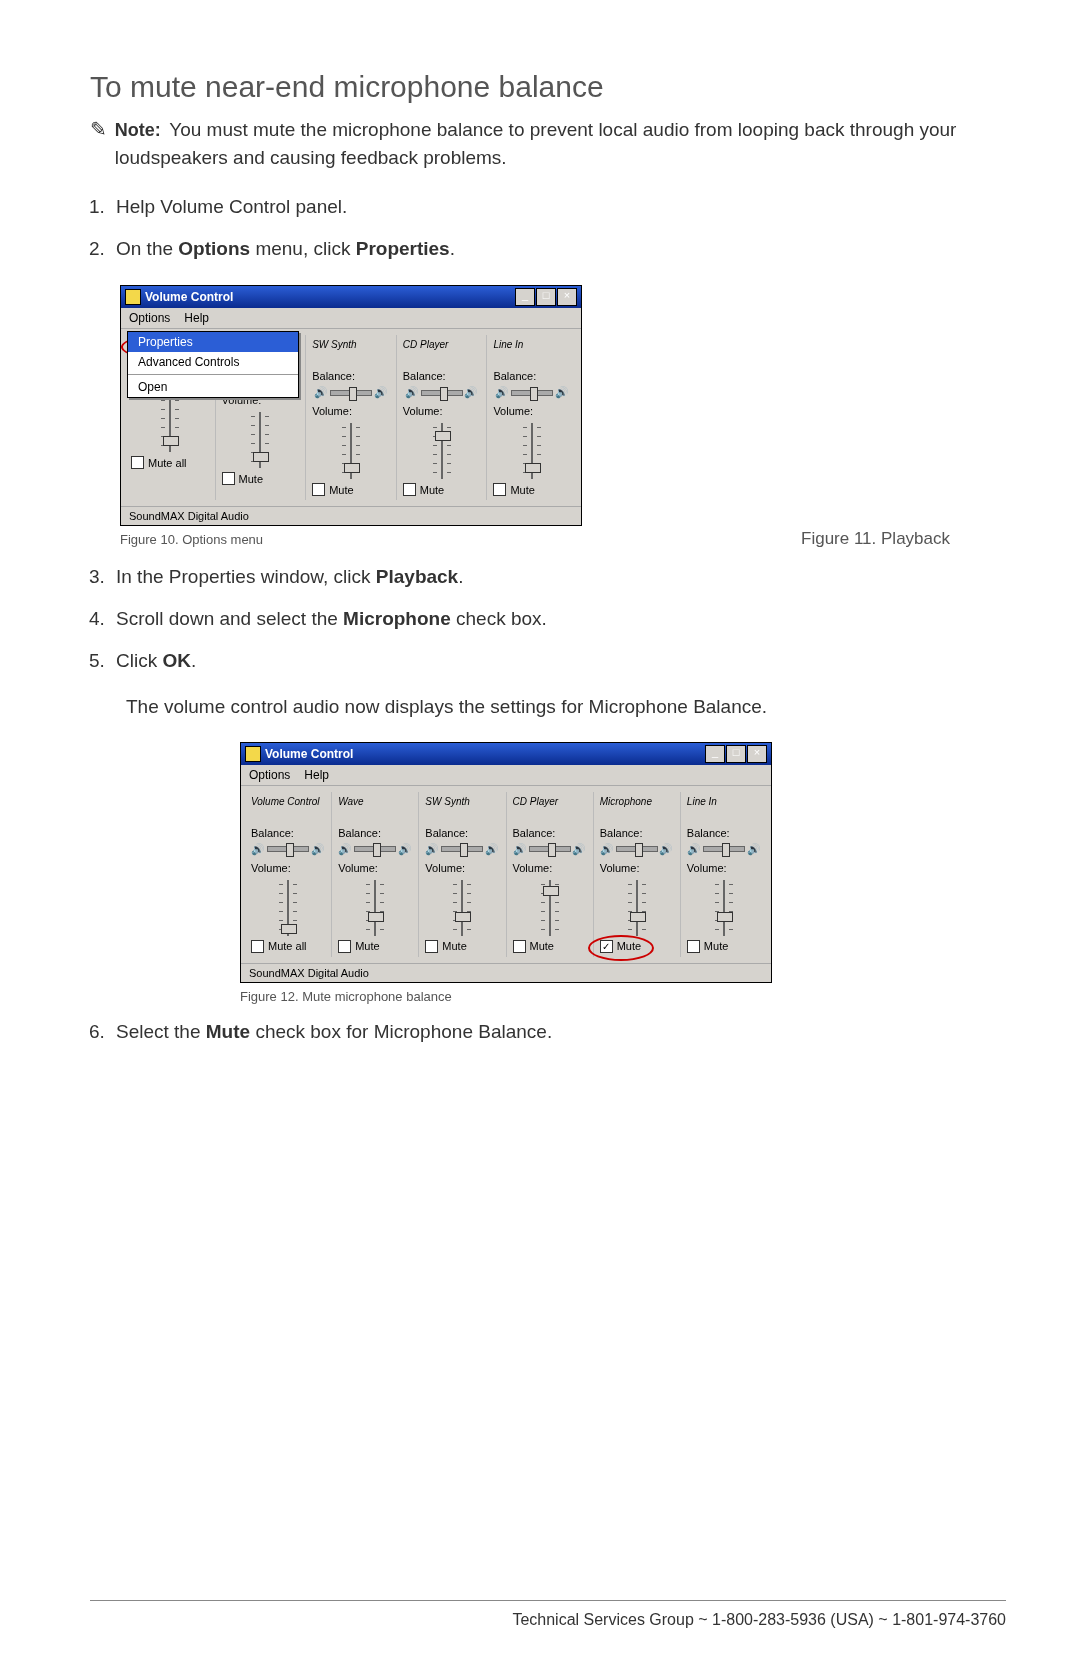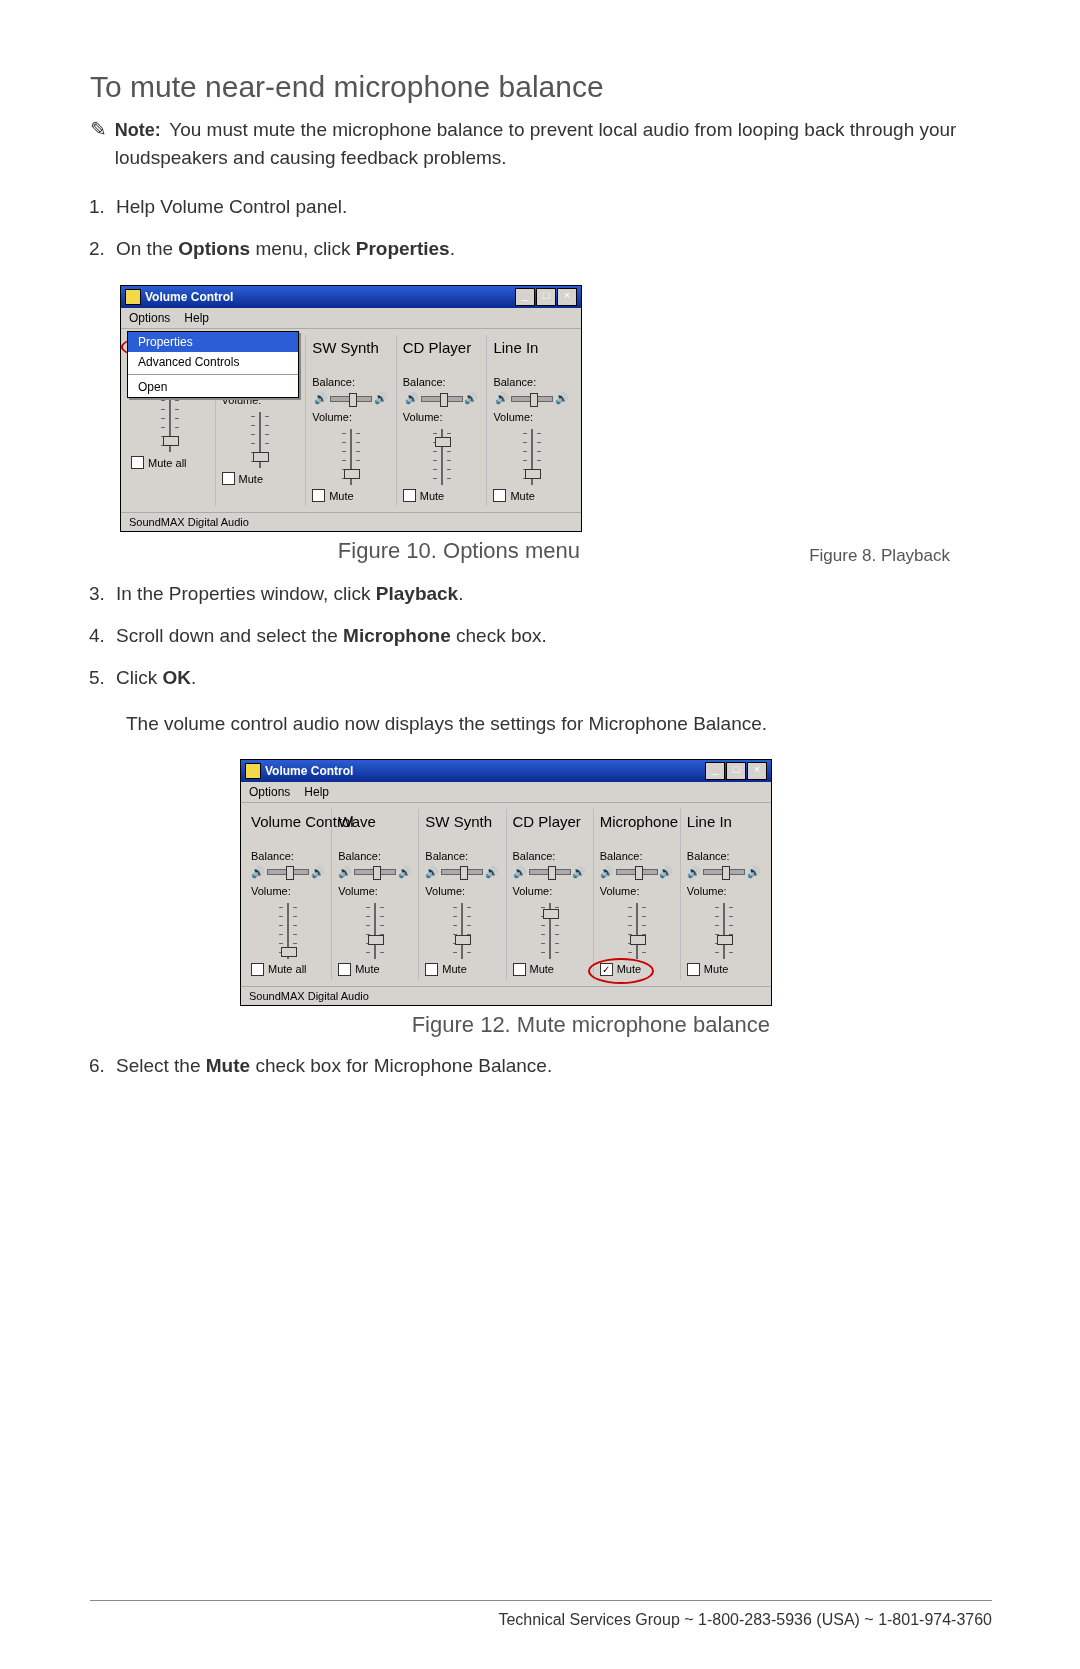--- a/index.html
+++ b/index.html
@@ -11,43 +11,43 @@
   .running-head .page-num{background:#7a7a7a;color:#fff;padding:4px 14px;font-size:18px;font-weight:600;}
   h2.section{font-weight:400;font-size:30px;color:#555;margin:30px 0 12px 0;}
   .note-row{display:flex;margin:8px 0 18px 0;}
   .note-icon{font-size:20px;margin-right:8px;flex:0 0 auto;line-height:1.3;}
   .note-label{font-weight:700;margin-right:4px;font-size:18px;}
   .note-text{font-size:19px;line-height:1.45;}
   ol.steps{font-size:19px;line-height:1.9;margin:0;padding-left:20px;}
   ol.steps li{padding-left:6px;margin-bottom:6px;}
   .bold-inline{font-weight:700;}
   .figure-block{margin:18px 0 10px 30px;}
-  .fig-caption{font-size:22px;color:#555;text-align:right;margin-top:6px;}
+  .fig-caption{font-size:13px;color:#555;text-align:left;margin-top:6px;}
   .fig-caption-right{font-size:17px;color:#555;text-align:right;margin-top:-18px;margin-right:40px;}
   .para{font-size:19px;line-height:1.6;margin:12px 0 20px 36px;}
-  .footer{position:absolute;bottom:40px;left:90px;right:88px;border-top:1px solid #888;padding-top:10px;text-align:right;font-size:16px;color:#333;}
+  .footer{position:absolute;bottom:40px;left:90px;right:74px;border-top:1px solid #888;padding-top:10px;text-align:right;font-size:16px;color:#333;}
 
   
   .win{border:1px solid #000;background:#d6d3ce;font-family:Tahoma,Arial,sans-serif;font-size:12px;color:#000;}
   .titlebar{background:linear-gradient(#2b5ed6,#0a2b8f);color:#fff;display:flex;align-items:center;height:22px;padding:0 4px;}
   .titlebar .t-icon{width:14px;height:14px;background:#f3d84a;border:1px solid #000;margin-right:4px;}
   .titlebar .t-text{flex:1;font-weight:700;font-size:12px;}
   .t-btns{display:flex;gap:1px;}
   .t-btn{width:18px;height:16px;background:#d6d3ce;border:1px solid #000;font-size:11px;line-height:12px;text-align:center;}
   .menubar{display:flex;gap:14px;padding:3px 8px;border-bottom:1px solid #aaa;}
   .menubar span{font-size:12px;}
   .menu-open{position:absolute;top:45px;left:6px;background:#fff;border:1px solid #000;box-shadow:2px 2px 0 #888;font-size:12px;width:170px;z-index:2;}
   .menu-open .mi{padding:3px 10px;}
   .menu-open .mi.hi{background:#2b5ed6;color:#fff;}
   .menu-open hr{border:none;border-top:1px solid #999;margin:2px 0;}
   .ellipse-red{position:absolute;border:2px solid #c00;border-radius:50%;pointer-events:none;}
   .mixer-body{display:flex;padding:6px 4px;}
   .chan{flex:1;border-right:1px solid #bbb;padding:4px 6px;min-width:0;text-align:left;}
   .chan:last-child{border-right:none;}
-  .chan .c-title{font-size:15px;white-space:nowrap;}
+  .chan .c-title{font-size:10px;white-space:nowrap;font-style:italic;}
   .chan .c-sub{font-size:11px;margin-top:20px;}
   .bal{display:flex;align-items:center;gap:2px;margin:4px 0 2px;font-size:11px;justify-content:center;}
   .bal .spk{font-size:11px;color:#555;}
   .bal-track{width:40px;height:4px;background:#aaa;border:1px solid #666;position:relative;}
   .bal-thumb{position:absolute;top:-4px;left:18px;width:6px;height:12px;background:#d6d3ce;border:1px solid #333;}
   .vol-label{font-size:11px;margin-top:6px;}
   .vol-slider{width:26px;height:56px;margin:6px auto 4px;position:relative;}
   .vol-track{position:absolute;left:12px;top:0;width:2px;height:56px;background:#666;}
   .vol-tick{position:absolute;width:4px;height:1px;background:#666;}
   .vol-thumb{position:absolute;left:6px;width:14px;height:8px;background:#d6d3ce;border:1px solid #333;}
@@ -263,21 +263,21 @@
     <div class="mute">
       <span class="cb"></span>
       <span>Mute</span>
     </div>
 
   </div>
         </div>
       <div class="statusbar">SoundMAX Digital Audio</div>
     </div>
     <div class="fig-caption" style="width:460px;">Figure 10. Options menu</div>
-    <div class="fig-caption-right">Figure 8. Playback</div>
+    <div class="fig-caption-right">Figure 11. Playback</div>
   </div>
 
   <ol class="steps" start="3" id="stepsB">
       <li>In the Properties window, click <span class="bold-inline">Playback</span>.</li>
       <li>Scroll down and select the <span class="bold-inline">Microphone</span> check box.</li>
       <li>Click <span class="bold-inline">OK</span>.</li>
     </ol>
 
   <p class="para">The volume control audio now displays the settings for Microphone Balance.</p>
 

